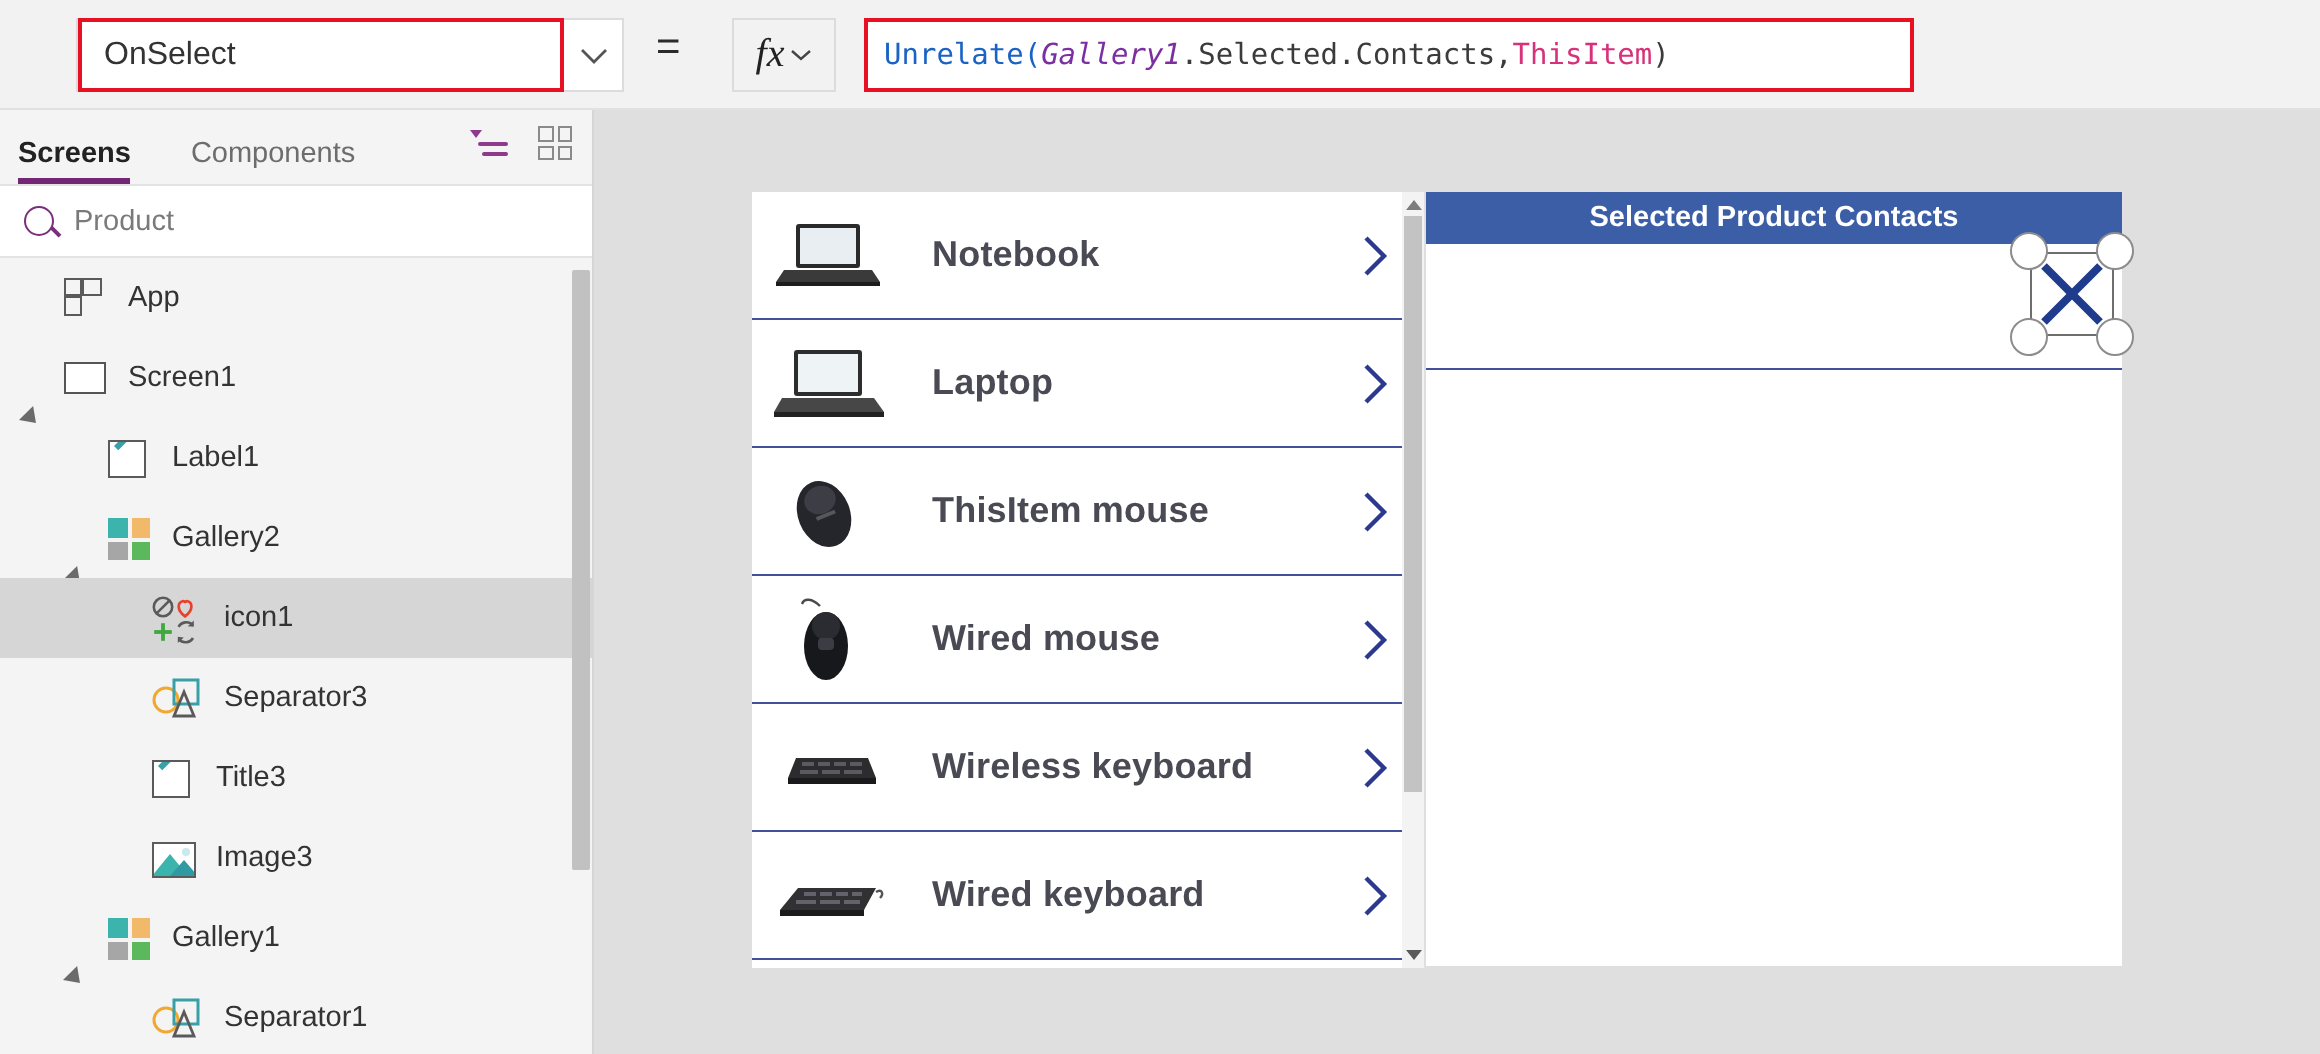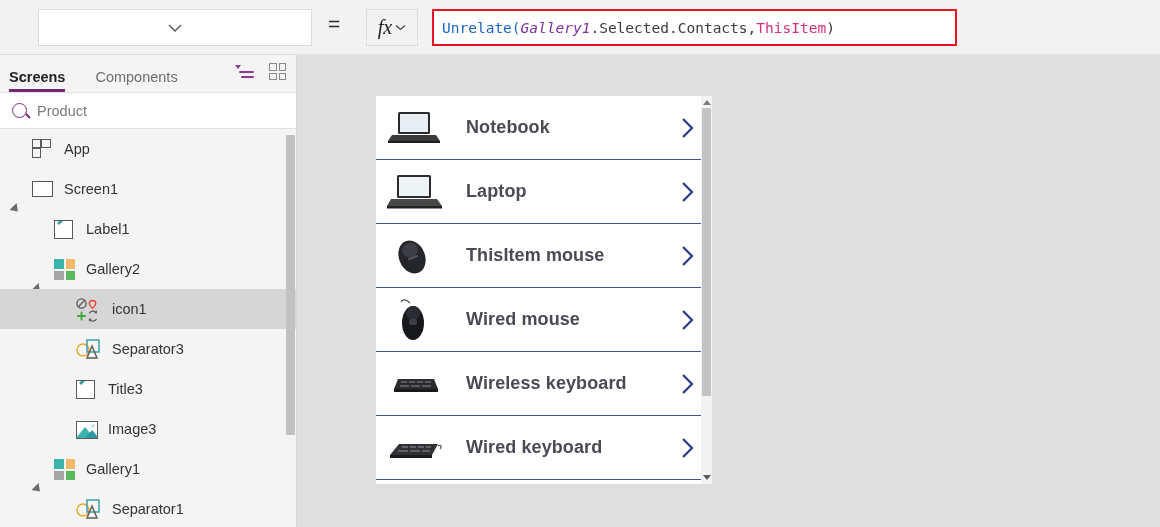--- a/index.html
+++ b/index.html
@@ -212,20 +212,21 @@
   .fill-rest { position: absolute; left: 0; top: 89px; width: 348px; height: 298px; background: #ffffff; }
 </style>
 </head>
 <body>
 
 <div id="app">
 
   <div class="topbar">
 
     <div class="prop-select-wrap">
+      <div class="prop-select">OnSelect</div>
       <div class="prop-caret">
         <svg width="16" height="10" viewBox="0 0 16 10">
           <path d="M2 2 L8 8 L14 2" stroke="#555" stroke-width="1.4" fill="none"></path>
         </svg>
       </div>
     </div>
 
     <div class="equals">=</div>
 
     <div class="fx-box">
@@ -509,14 +510,33 @@
         </svg>
       </div>
 
       <div class="gal-scroll">
         <span class="ar up"></span>
         <div class="thumb"></div>
         <span class="ar dn"></span>
       </div>
     </div>
 
+    <div class="contacts">
+      <div class="contacts-header">Selected Product Contacts</div>
+
+      <div class="contacts-firstrow">
+        <div class="selected-ctrl">
+          <div class="frame"></div>
+          <svg class="xmark" viewBox="0 0 42 42">
+            <line x1="7" y1="7" x2="35" y2="35" stroke="#1f3b8c" stroke-width="4"></line>
+            <line x1="35" y1="7" x2="7" y2="35" stroke="#1f3b8c" stroke-width="4"></line>
+          </svg>
+          <div class="hnd tl"></div>
+          <div class="hnd tr"></div>
+          <div class="hnd bl"></div>
+          <div class="hnd br"></div>
+        </div>
+      </div>
+
+      <div class="fill-rest"></div>
+    </div>
   </div>
 </div>
 
 </body></html>

